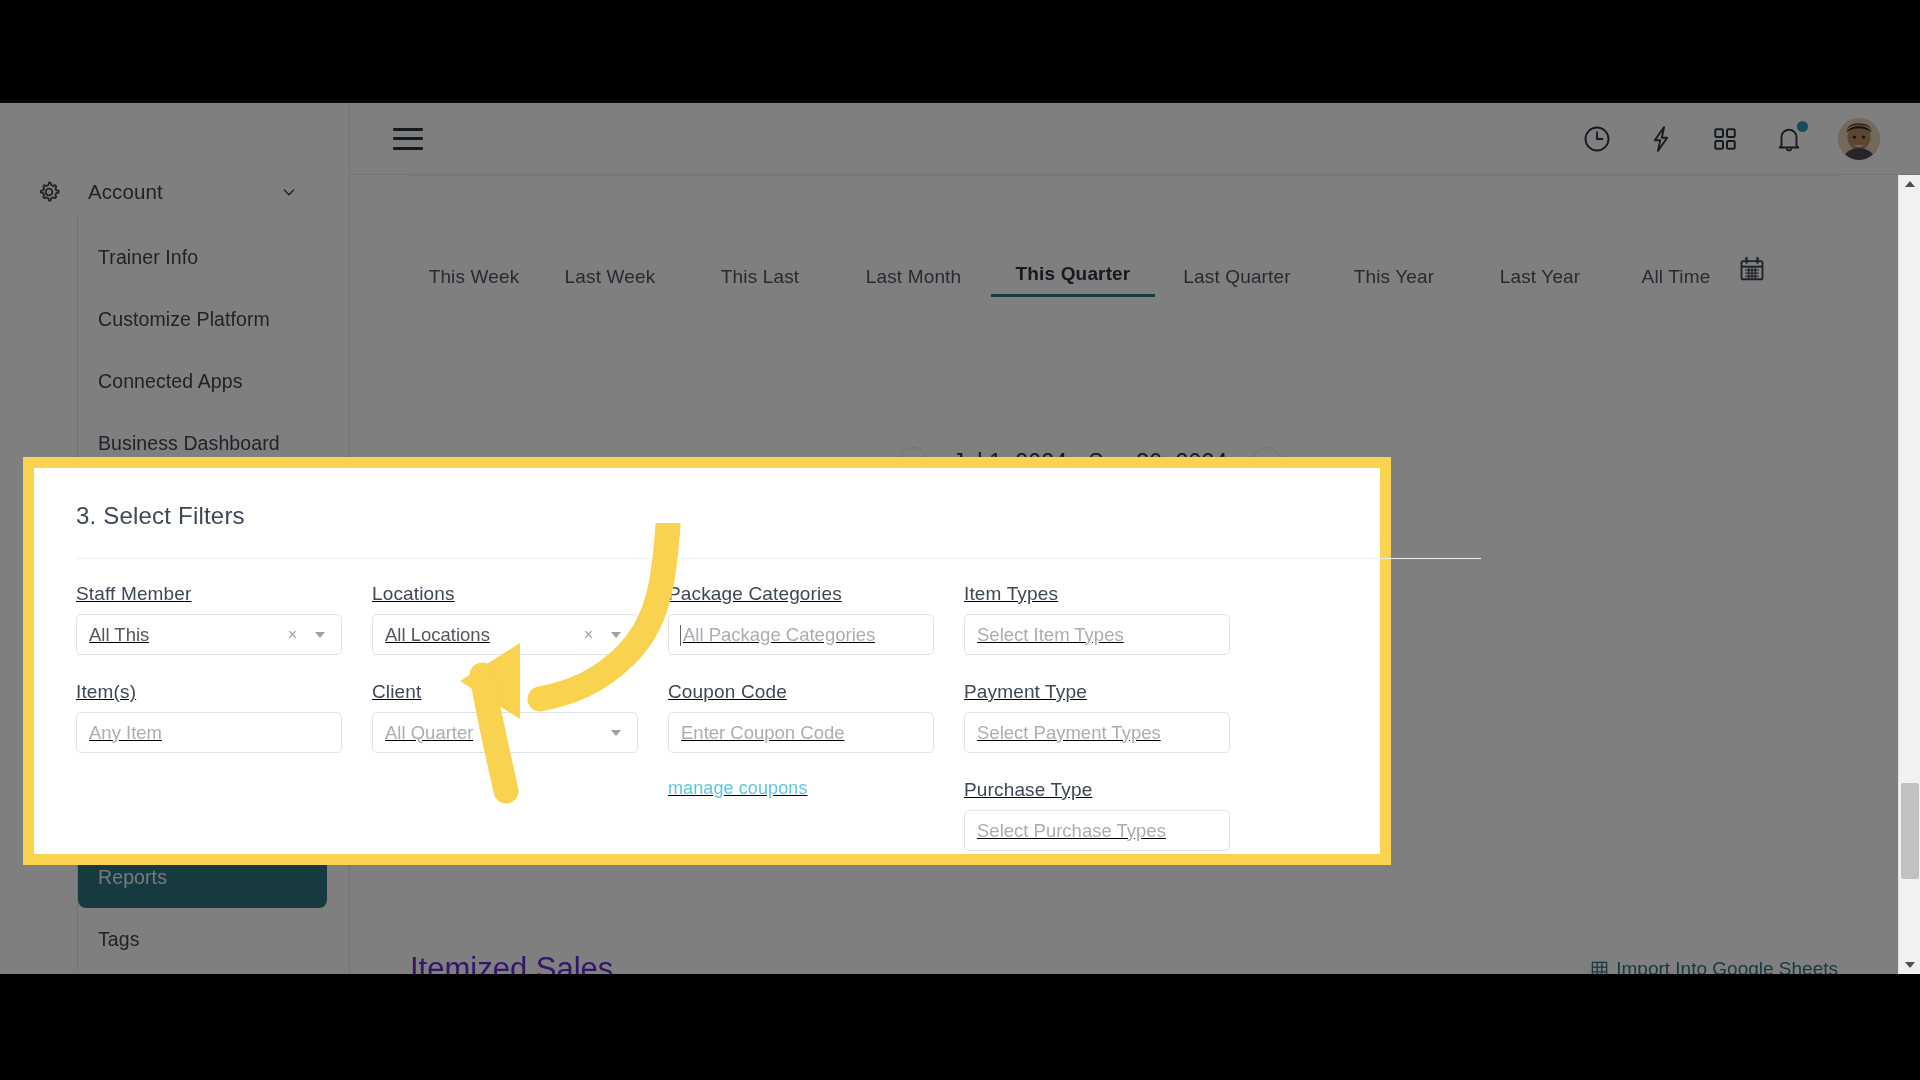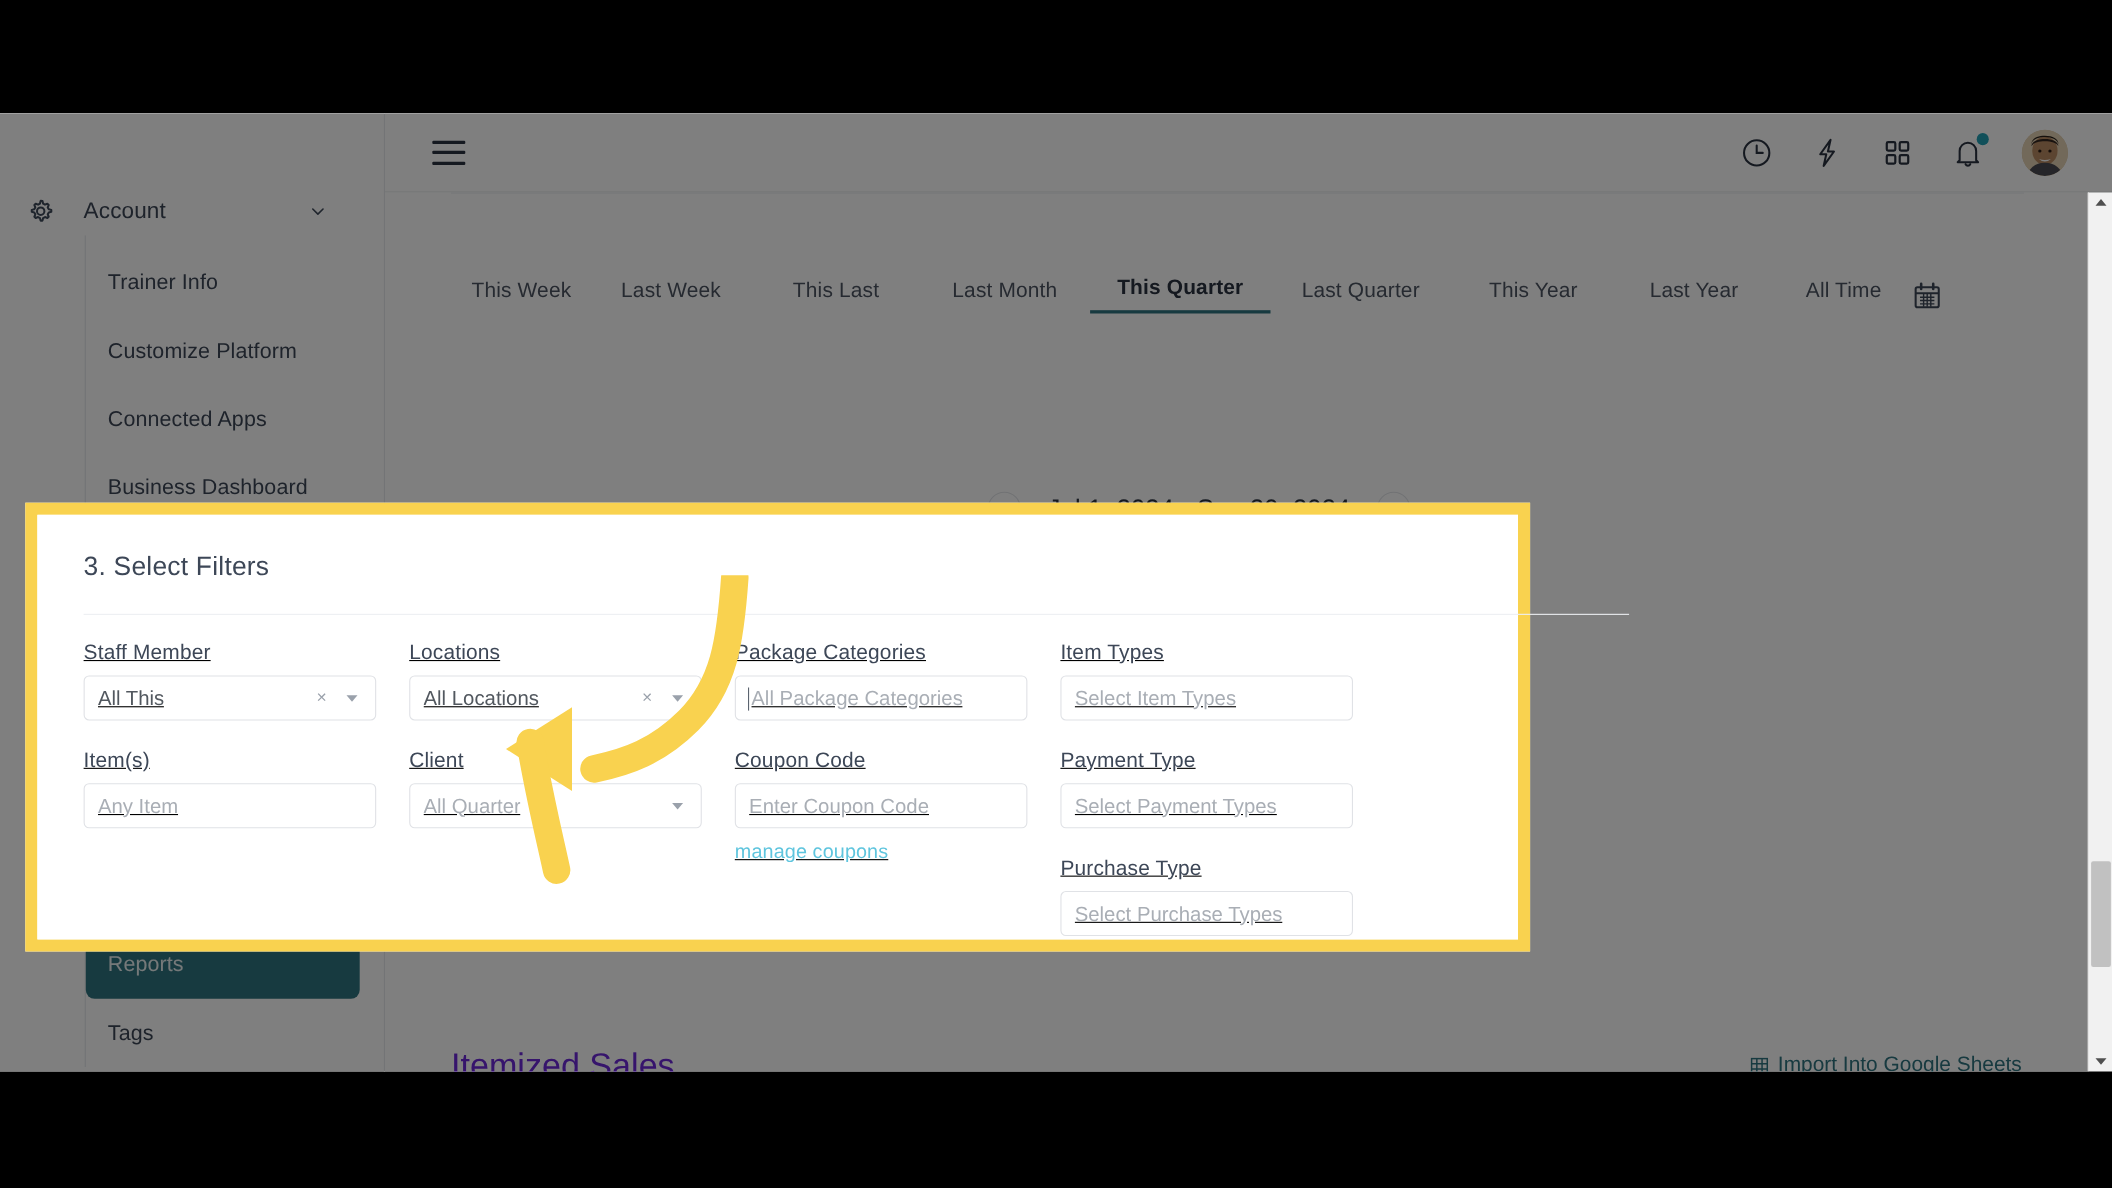--- a/index.html
+++ b/index.html
@@ -31,21 +31,21 @@
   #sidebar {
     position: absolute; left: 0; top: 0;
     width: 350px; height: 871px;
     background: #ffffff;
     border-right: 1px solid #e7e9ec;
   }
   .acct-row {
     display: flex; align-items: center;
     height: 44px;
     margin-top: 67px;
-    padding-left: 24px;
+    padding-left: 36px;
     color: #3f4a5a;
   }
   .acct-row .gear { width: 26px; height: 26px; flex: 0 0 26px; }
   .acct-label {
     margin-left: 26px;
     font-size: 20.5px;
     letter-spacing: .1px;
     color: #3d4757;
   }
   .acct-chev {
@@ -114,21 +114,21 @@
   }
   #content-inner { position: relative; width: 100%; height: 100%; }
 
   .top-rule {
     position: absolute; left: 60px; top: 0;
     width: 1430px; height: 1px; background: #eceef1;
   }
 
   
   #range-tabs {
-    position: absolute; left: 0; top: 76px;
+    position: absolute; left: 0; top: 88px;
     width: 1480px;
     display: flex; align-items: flex-end;
   }
   .range-tab {
     font-size: 19px;
     color: #4d5562;
     padding: 0 0 9px 0;
     white-space: nowrap;
     letter-spacing: .15px;
   }
@@ -240,21 +240,21 @@
     border-left: 5px solid transparent;
     border-right: 5px solid transparent;
     border-top: 6px solid #9aa1ab;
   }
   .f-cursor {
     position: absolute; left: 11px; top: 10px;
     width: 1px; height: 21px; background: #5b636f;
   }
   .row2 { margin-top: 26px; }
   .manage-link {
-    margin-top: 11px;
+    margin-top: 25px;
     font-size: 18px; color: #5fc5de;
     letter-spacing: .1px;
   }
   .purchase-block { margin-top: 26px; }
 
   
   #annot-arrow {
     position: absolute;
     left: 420px; top: 420px;
     width: 300px; height: 320px;

